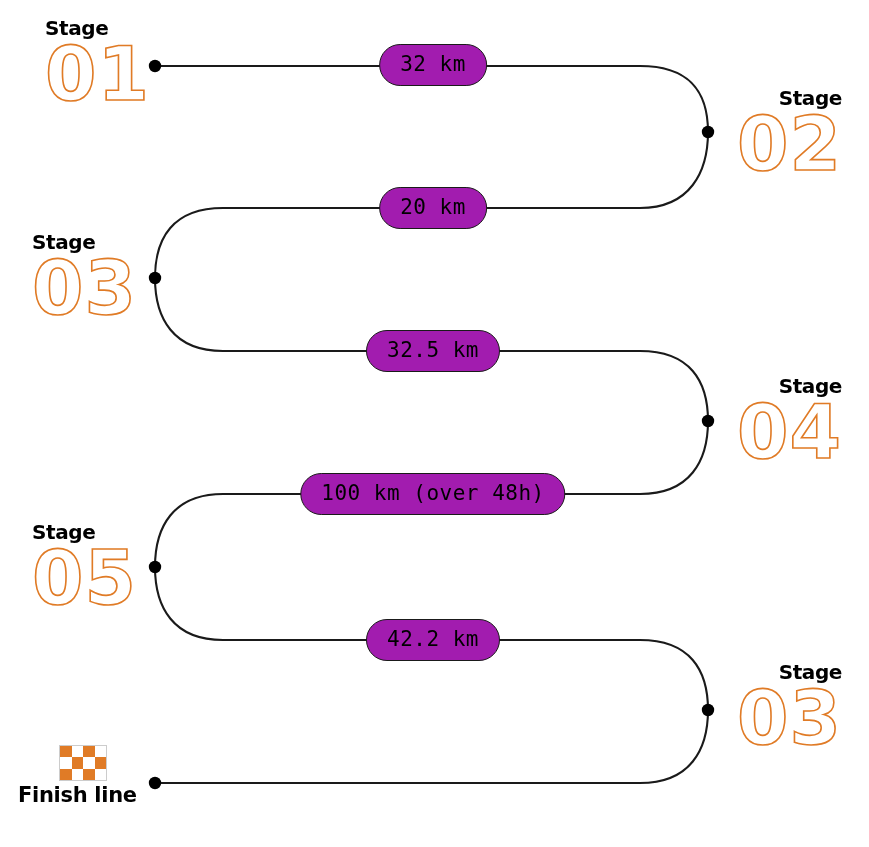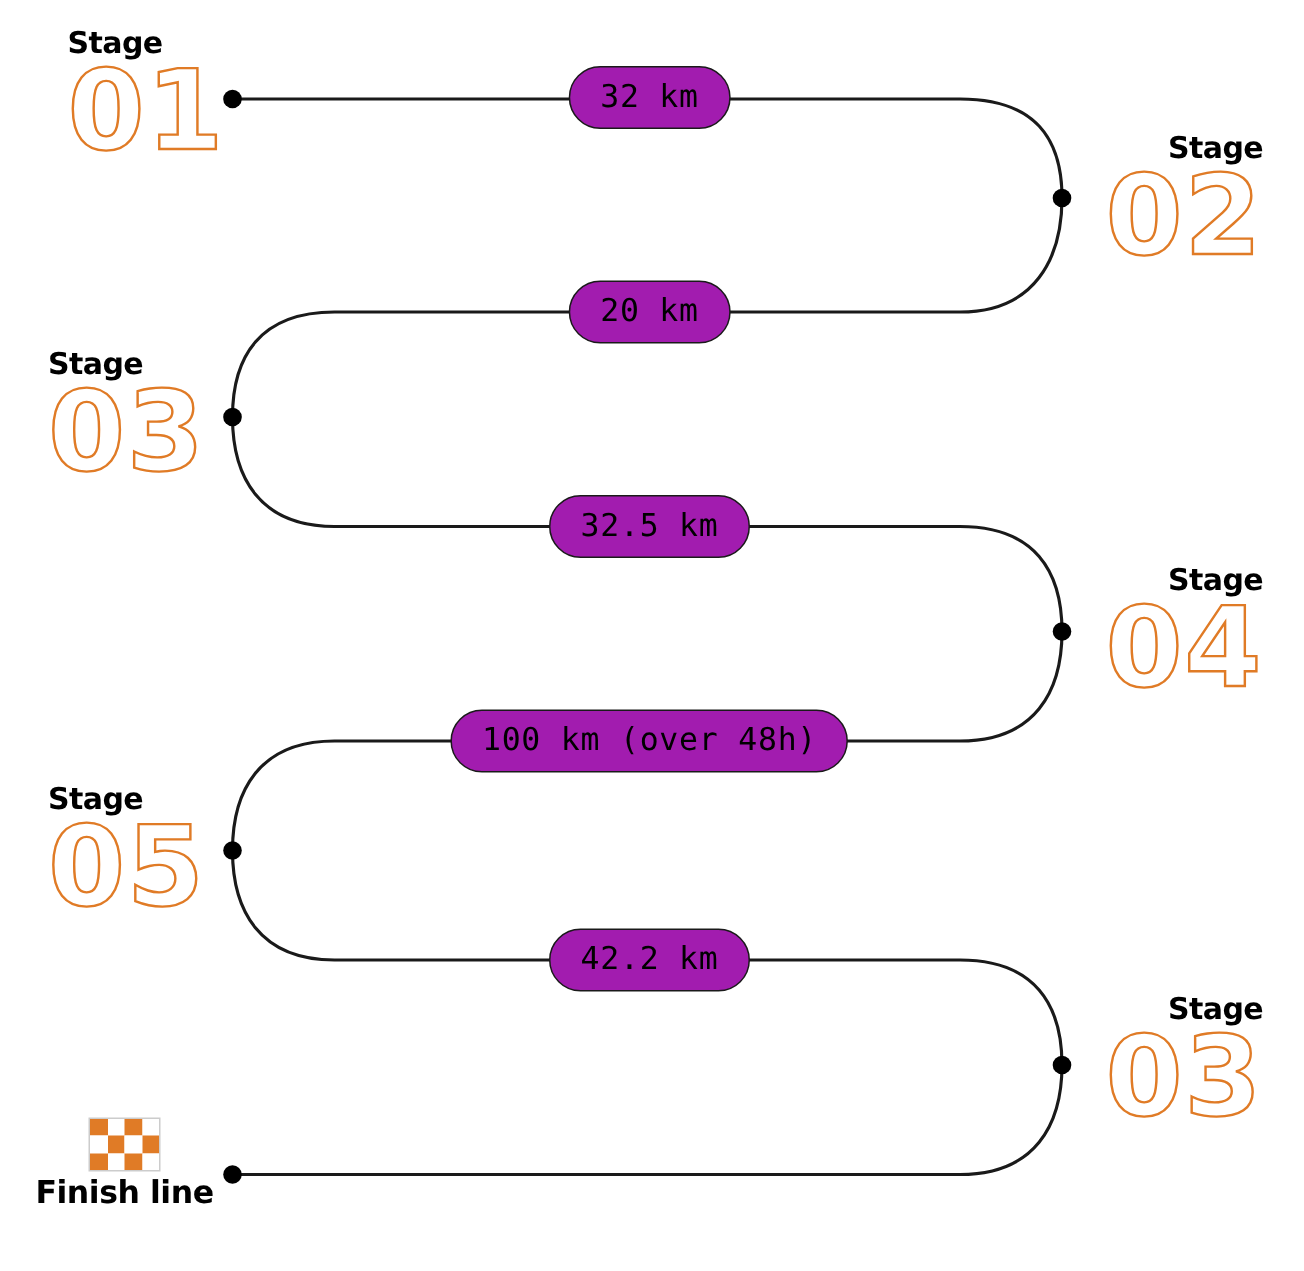--- a/index.html
+++ b/index.html
@@ -80,21 +80,21 @@
   .stage-marker.align-left .stage-word,
   .stage-marker.align-left .stage-number { text-align: left; }
   .stage-marker.align-right { text-align: right; }
 
   
   #finish-marker {
     position: absolute;
     left: 18px;
     top: 745px;
     width: 130px;
-    text-align: center;
+    text-align: left;
   }
   .finish-flag {
     width: 48px;
     height: 36px;
     margin: 0 auto 4px auto;
     display: grid;
     grid-template-columns: repeat(4, 1fr);
     grid-template-rows: repeat(3, 1fr);
     border: 1px solid #cccccc;
     box-sizing: border-box;

